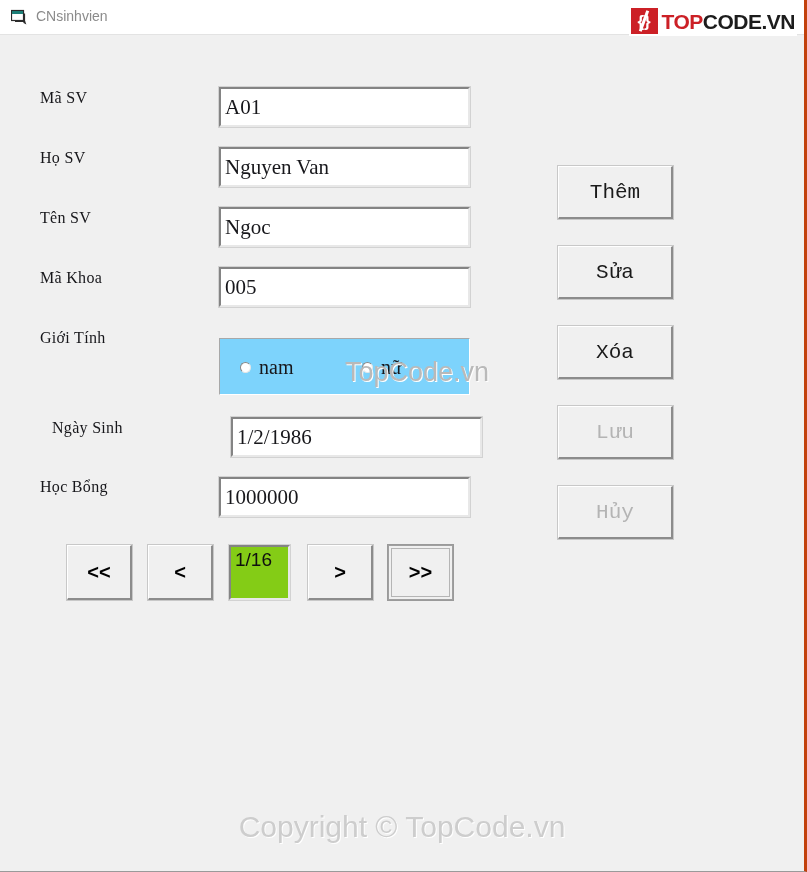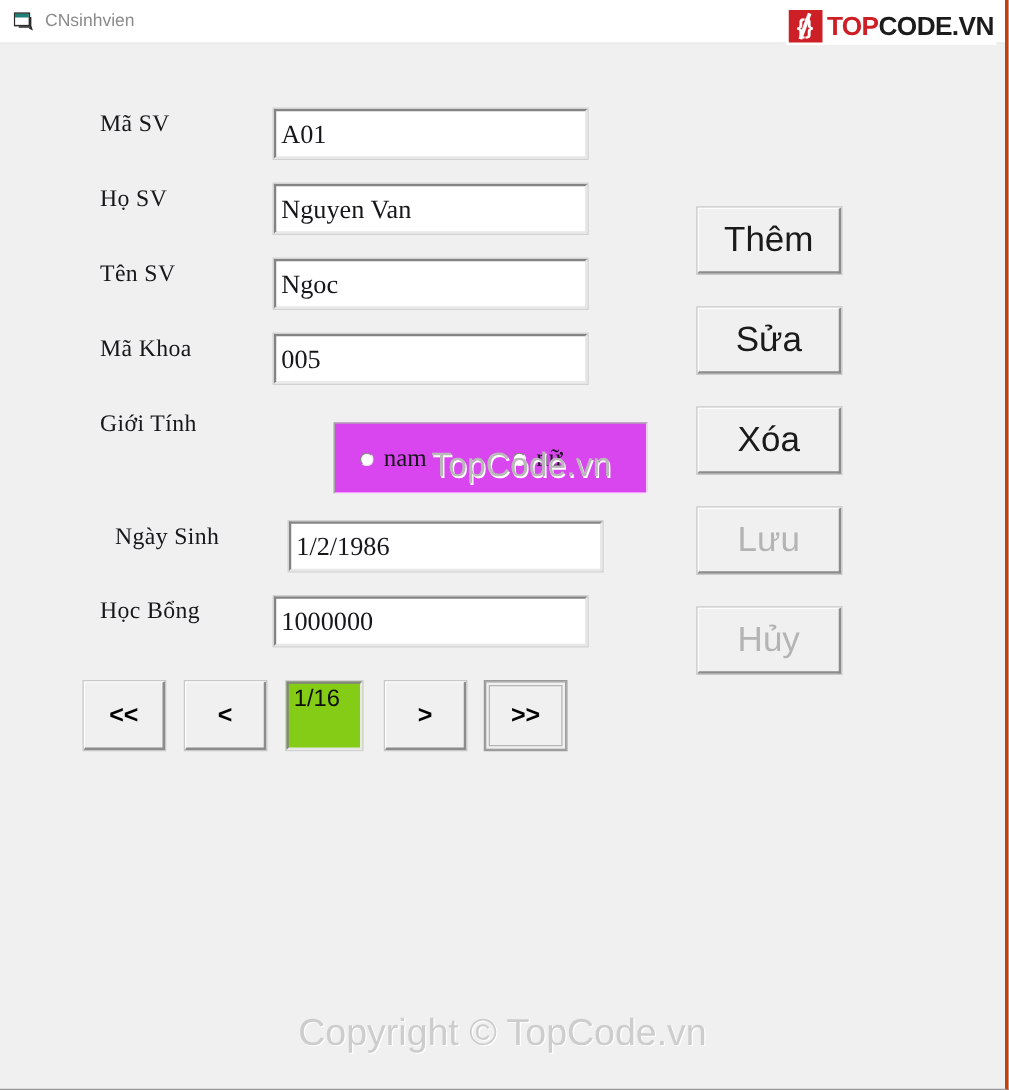--- a/index.html
+++ b/index.html
@@ -119,25 +119,24 @@
     line-height: 1;
     white-space: nowrap;
   }
   .logo-top  { color: #cc2026; }
   .logo-rest { color: #1c1c1c; }
 
   
   .field-label {
     position: absolute;
     font-family: "Liberation Serif", serif;
-    font-size: 19px;
+    font-size: 16px;
     color: #17171b;
     white-space: nowrap;
     letter-spacing: 0.3px;
-    margin-left: 40px;
   }
 
   
   .text-input {
     position: absolute;
     background: #ffffff;
     box-sizing: border-box;
     border-top: 2px solid #848484;
     border-left: 2px solid #848484;
     border-right: 2px solid #e8e8e8;
@@ -154,26 +153,25 @@
   }
 
   
   #gender-group {
     position: absolute;
     left: 219px;
     top: 338px;
     width: 251px;
     height: 57px;
     box-sizing: border-box;
-    background: #d946ef;
+    background: #7dd3fc;
     border-top: 1px solid #a8a8a8;
     border-left: 1px solid #a8a8a8;
     border-right: 1px solid #ffffff;
     border-bottom: 1px solid #ffffff;
-    margin-left: 48px;
   }
   .radio-item {
     position: absolute;
     display: flex;
     align-items: center;
     gap: 8px;
     white-space: nowrap;
   }
   .radio-circle {
     width: 11px;
@@ -200,22 +198,22 @@
     box-sizing: border-box;
     background: #f0f0f0;
     border-top: 1px solid #ffffff;
     border-left: 1px solid #ffffff;
     border-right: 2px solid #8c8c8c;
     border-bottom: 2px solid #8c8c8c;
     outline: 1px solid #c8c8c8;
     display: flex;
     align-items: center;
     justify-content: center;
-    font-family: Liberation Sans, sans-serif;
-    font-size: 28px;
+    font-family: Liberation Mono, monospace;
+    font-size: 21px;
     color: #1a1a1a;
     white-space: nowrap;
   }
   .btn.disabled {
     color: #b4b4b4;
   }
   .btn.nav {
     font-family: "Liberation Sans", sans-serif;
     font-size: 20px;
     font-weight: bold;

